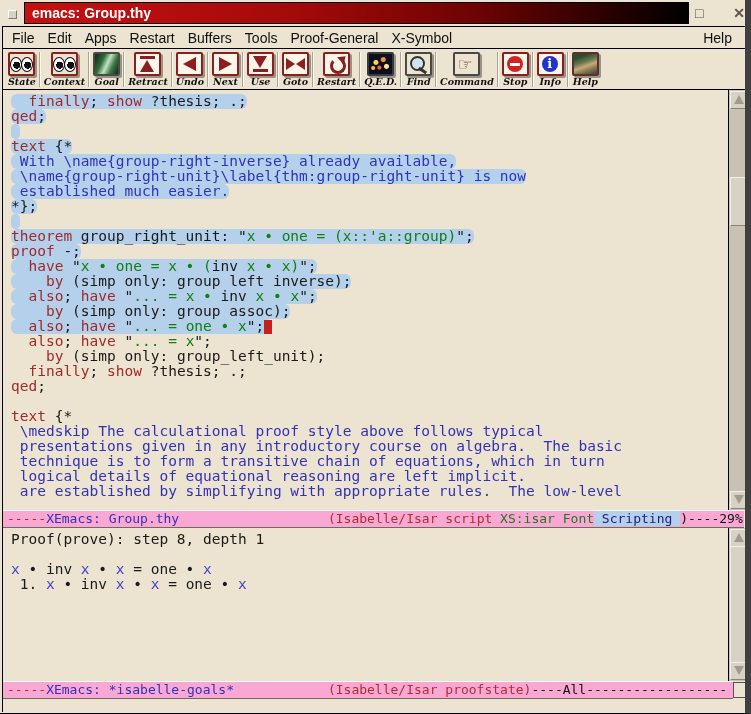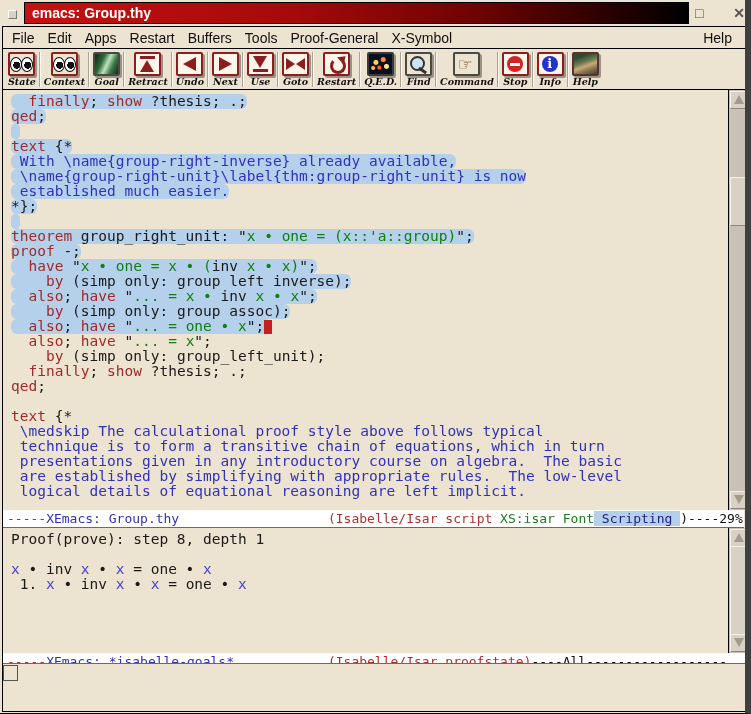--- a/index.html
+++ b/index.html
@@ -72,39 +72,39 @@
       color:#6e3a14;left:2px;top:0;}
   .stop-icon::before{top:2px;left:3px;width:16px;height:16px;background:#d42222;border-radius:50%;}
   .stop-icon::after{top:9px;left:6px;width:10px;height:3px;background:#fff;}
   .info-icon::before{content:"i";top:2px;left:3px;width:16px;height:16px;background:#2233cc;border-radius:50%;
       color:#fff;font-family:"DejaVu Serif",serif;font-weight:bold;font-size:13px;line-height:16px;
       text-align:center;}
   .help-photo-icon{border-color:#5a3030;
       background:linear-gradient(160deg,#2e4a2e 18%,#6a7a52 42%,#caa878 58%,#8a7a52 74%,#3a442e 100%);}
   
   .main-pane{height:420px;display:flex;box-sizing:border-box;}
-  .goals-pane{height:125px;display:flex;box-sizing:border-box;text-decoration:underline;}
+  .goals-pane{height:153px;display:flex;box-sizing:border-box;text-decoration:underline;}
   .buffer{flex:1;overflow:hidden;padding:4px 0 0 8px;background:#ece3d0;
           font-family:"DejaVu Sans Mono",monospace;font-size:14.5px;line-height:15px;}
   .line{height:15px;white-space:pre;}
   .linein{display:inline-block;height:15px;border-radius:6px;}
   .hl{background:#b4d0eb;}
   .hl-blank{width:9px;vertical-align:top;}
   .seg-d{color:#1a1a1a;} .seg-k{color:#9e2a2a;} .seg-s{color:#108010;}
   .seg-b{color:#3232b8;} .seg-v{color:#4343cc;}
   .cursor{display:inline-block;width:8px;height:14px;background:#c42020;vertical-align:text-bottom;}
   
-  .modeline{height:18px;background:#ffffff;border-top:1px solid #fbf9f4;border-bottom:1px solid #6e6a60;
+  .modeline{height:18px;background:#f9a8d4;border-top:1px solid #fbf9f4;border-bottom:1px solid #6e6a60;
             box-sizing:border-box;white-space:pre;overflow:hidden;
             font-family:"DejaVu Sans Mono",monospace;font-size:13px;line-height:16px;padding-left:4px;}
   .modeline .seg-d{color:#111;}
   .seg-mr{color:#b03030;} .seg-mb{color:#3232b8;} .seg-mg{color:#1e7a1e;}
   .seg-mhl{background:#b4d0eb;color:#202080;}
   .ml1{margin-right:4px;}
-  .ml2-row{display:flex;height:28px;flex-direction:column;}
+  .ml2-row{display:flex;height:28px;}
   .ml2-row .modeline{flex:1;}
   .grip{width:15px;height:16px;background:#ece3d0;border:1px solid #555;box-sizing:border-box;margin-top:1px;}
   
   .scrollbar{width:20px;border-left:1px solid #000;background:#c9c2b4;position:relative;box-sizing:border-box;}
   .sb-arrow{position:absolute;left:1px;right:1px;height:16px;background:#d8d2c6;
             border:1px solid;border-color:#f4f0e8 #8a8577 #8a8577 #f4f0e8;}
   .sb-arrow::after{content:"";position:absolute;left:3px;}
   .sb-up{top:1px;} .sb-up::after{top:3px;border-left:5px solid transparent;border-right:5px solid transparent;
       border-bottom:9px solid #a39c8d;}
   .sb-down{bottom:1px;} .sb-down::after{top:3px;border-left:5px solid transparent;border-right:5px solid transparent;
@@ -246,24 +246,24 @@
           <div class="line"><span class="linein hl"><span class="seg-d">  </span><span class="seg-k">also</span><span class="seg-d">; </span><span class="seg-k">have</span><span class="seg-d"> "</span><span class="seg-s">... = x • </span><span class="seg-d">inv</span><span class="seg-s"> x • x</span><span class="seg-d">";</span></span></div>
           <div class="line"><span class="linein hl"><span class="seg-d">    </span><span class="seg-k">by</span><span class="seg-d"> (simp only: group_assoc);</span></span></div>
           <div class="line"><span class="linein hl"><span class="seg-d">  </span><span class="seg-k">also</span><span class="seg-d">; </span><span class="seg-k">have</span><span class="seg-d"> "</span><span class="seg-s">... = one • x</span><span class="seg-d">";</span><span class="cursor"></span></span></div>
           <div class="line"><span class="linein"><span class="seg-d">  </span><span class="seg-k">also</span><span class="seg-d">; </span><span class="seg-k">have</span><span class="seg-d"> "</span><span class="seg-s">... = x</span><span class="seg-d">";</span></span></div>
           <div class="line"><span class="linein"><span class="seg-d">    </span><span class="seg-k">by</span><span class="seg-d"> (simp only: group_left_unit);</span></span></div>
           <div class="line"><span class="linein"><span class="seg-d">  </span><span class="seg-k">finally</span><span class="seg-d">; </span><span class="seg-k">show</span><span class="seg-d"> ?thesis; .;</span></span></div>
           <div class="line"><span class="linein"><span class="seg-k">qed</span><span class="seg-d">;</span></span></div>
           <div class="line"><span class="linein"></span></div>
           <div class="line"><span class="linein"><span class="seg-k">text</span><span class="seg-d"> {*</span></span></div>
           <div class="line"><span class="linein"><span class="seg-b"> \medskip The calculational proof style above follows typical</span></span></div>
+          <div class="line"><span class="linein"><span class="seg-b"> presentations given in any introductory course on algebra.  The basic</span></span></div>
           <div class="line"><span class="linein"><span class="seg-b"> technique is to form a transitive chain of equations, which in turn</span></span></div>
-          <div class="line"><span class="linein"><span class="seg-b"> presentations given in any introductory course on algebra.  The basic</span></span></div>
+          <div class="line"><span class="linein"><span class="seg-b"> logical details of equational reasoning are left implicit.</span></span></div>
           <div class="line"><span class="linein"><span class="seg-b"> are established by simplifying with appropriate rules.  The low-level</span></span></div>
-          <div class="line"><span class="linein"><span class="seg-b"> logical details of equational reasoning are left implicit.</span></span></div>
         </div>
       <div class="scrollbar">
         <div class="sb-arrow sb-up"></div>
         <div class="sb-thumb thumb-script"></div>
         <div class="sb-arrow sb-down"></div>
       </div>
     </div>
 
     <div class="modeline ml1"><span class="seg-mr">-----</span><span class="seg-mb">XEmacs: Group.thy</span><span class="seg-d">                   </span><span class="seg-mr">(Isabelle/Isar script </span><span class="seg-mg">XS:isar Font</span><span class="seg-mhl"> Scripting </span><span class="seg-d">)----29%</span></div>
 

